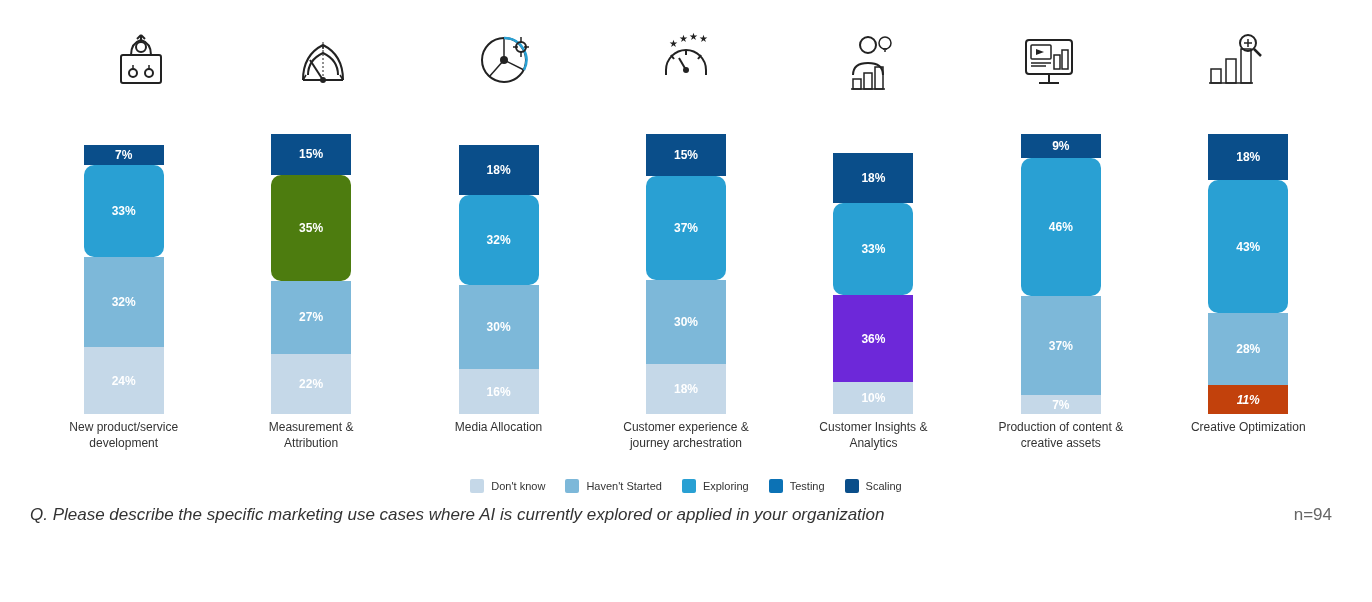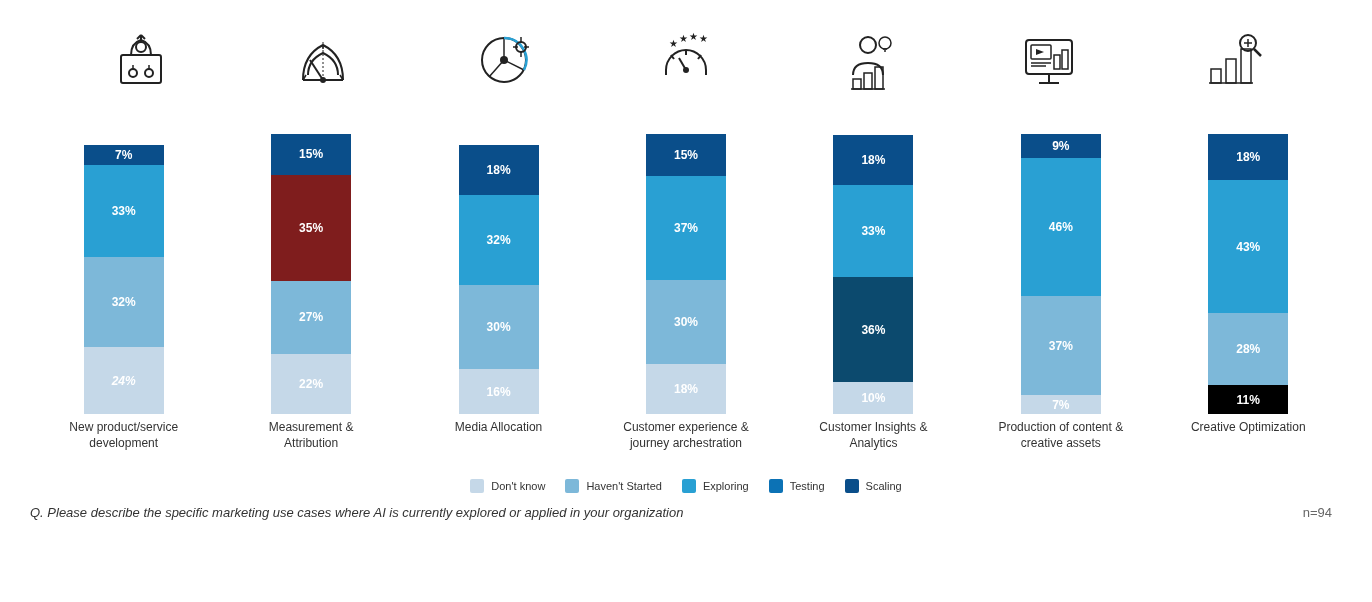--- a/index.html
+++ b/index.html
@@ -93,33 +93,33 @@
     .legend-swatch {
       width: 14px;
       height: 14px;
       border-radius: 2px;
     }
     .footnote-row {
       display: flex;
       justify-content: space-between;
       align-items: flex-start;
       padding: 6px 20px 0 10px;
-      font-size: 13px;
+      font-size: 17px;
       color: #333;
       font-style: italic;
     }
     .footnote-n {
       font-style: normal;
       color: #666;
     }
 
     
     .seg-dontknow { background-color: #c5d8e8; }
     .seg-haventstarted { background-color: #7db8d9; }
-    .seg-exploring { background-color: #29a0d3; }
+    .seg-exploring { background-color: #29a0d3; border-radius: 10px; }
     .seg-scaling { background-color: #0a4e8a; }
   </style>
 </head>
 <body>
 
 <div class="chart-container">
 
   <div class="icons-row">
 
     <div class="icon-cell">
@@ -239,31 +239,31 @@
         <line x1="48" y1="18" x2="56" y2="18" stroke="#222" stroke-width="1.5"></line>
         <line x1="52" y1="14" x2="52" y2="22" stroke="#222" stroke-width="1.5"></line>
       </svg>
     </div>
   </div>
 
   <div class="bars-section" id="bars-section">
 
   <div class="bar-group">
         <div class="bar-stack">
-          <div class="bar-segment seg-dontknow" style="height: 67px; background-color: rgb(197, 216, 232); font-style: italic;">24%</div>
+          <div class="bar-segment seg-dontknow" style="height: 67px; background-color: rgb(197, 216, 232);">24%</div>
           <div class="bar-segment seg-haventstarted" style="height: 90px; background-color: rgb(125, 184, 217);">32%</div>
           <div class="bar-segment seg-exploring" style="height: 92px; background-color: rgb(41, 160, 211);">33%</div>
           <div class="bar-segment seg-scaling" style="height: 20px; background-color: rgb(10, 78, 138);">7%</div>
         </div>
       </div>
       <div class="bar-group">
         <div class="bar-stack">
           <div class="bar-segment seg-dontknow" style="height: 62px; background-color: rgb(197, 216, 232);">22%</div>
           <div class="bar-segment seg-haventstarted" style="height: 76px; background-color: rgb(125, 184, 217);">27%</div>
-          <div class="bar-segment seg-exploring" style="height: 110px; background-color: #7f1d1d;">35%</div>
+          <div class="bar-segment seg-exploring" style="height: 110px; background-color: #4d7c0f;">35%</div>
           <div class="bar-segment seg-scaling" style="height: 42px; background-color: rgb(10, 78, 138);">15%</div>
         </div>
       </div>
       <div class="bar-group">
         <div class="bar-stack">
           <div class="bar-segment seg-dontknow" style="height: 45px; background-color: rgb(197, 216, 232);">16%</div>
           <div class="bar-segment seg-haventstarted" style="height: 84px; background-color: rgb(125, 184, 217);">30%</div>
           <div class="bar-segment seg-exploring" style="height: 90px; background-color: rgb(41, 160, 211);">32%</div>
           <div class="bar-segment seg-scaling" style="height: 50px; background-color: rgb(10, 78, 138);">18%</div>
         </div>
@@ -272,36 +272,36 @@
         <div class="bar-stack">
           <div class="bar-segment seg-dontknow" style="height: 50px; background-color: rgb(197, 216, 232);">18%</div>
           <div class="bar-segment seg-haventstarted" style="height: 84px; background-color: rgb(125, 184, 217);">30%</div>
           <div class="bar-segment seg-exploring" style="height: 104px; background-color: rgb(41, 160, 211);">37%</div>
           <div class="bar-segment seg-scaling" style="height: 42px; background-color: rgb(10, 78, 138);">15%</div>
         </div>
       </div>
       <div class="bar-group">
         <div class="bar-stack">
           <div class="bar-segment seg-dontknow" style="height: 32px; background-color: rgb(197, 216, 232);">10%</div>
-          <div class="bar-segment seg-haventstarted" style="height: 105px; background-color: #0c4a6e;">36%</div>
+          <div class="bar-segment seg-haventstarted" style="height: 87px; background-color: #6d28d9;">36%</div>
           <div class="bar-segment seg-exploring" style="height: 92px; background-color: rgb(41, 160, 211);">33%</div>
           <div class="bar-segment seg-scaling" style="height: 50px; background-color: rgb(10, 78, 138);">18%</div>
         </div>
       </div>
       <div class="bar-group">
         <div class="bar-stack">
           <div class="bar-segment seg-dontknow" style="height: 20px; background-color: rgb(197, 216, 232);">7%</div>
           <div class="bar-segment seg-haventstarted" style="height: 104px; background-color: rgb(125, 184, 217);">37%</div>
           <div class="bar-segment seg-exploring" style="height: 146px; background-color: rgb(41, 160, 211);">46%</div>
           <div class="bar-segment seg-scaling" style="height: 25px; background-color: rgb(10, 78, 138);">9%</div>
         </div>
       </div>
       <div class="bar-group">
         <div class="bar-stack">
-          <div class="bar-segment seg-dontknow" style="height: 31px; background-color: #000000;">11%</div>
+          <div class="bar-segment seg-dontknow" style="height: 31px; background-color: #c2410c; font-style: italic;">11%</div>
           <div class="bar-segment seg-haventstarted" style="height: 78px; background-color: rgb(125, 184, 217);">28%</div>
           <div class="bar-segment seg-exploring" style="height: 144px; background-color: rgb(41, 160, 211);">43%</div>
           <div class="bar-segment seg-scaling" style="height: 50px; background-color: rgb(10, 78, 138);">18%</div>
         </div>
       </div>
     </div>
 
   <div class="labels-row" id="labels-row">
 
   <div class="bar-label">New product/service<br>development</div>

